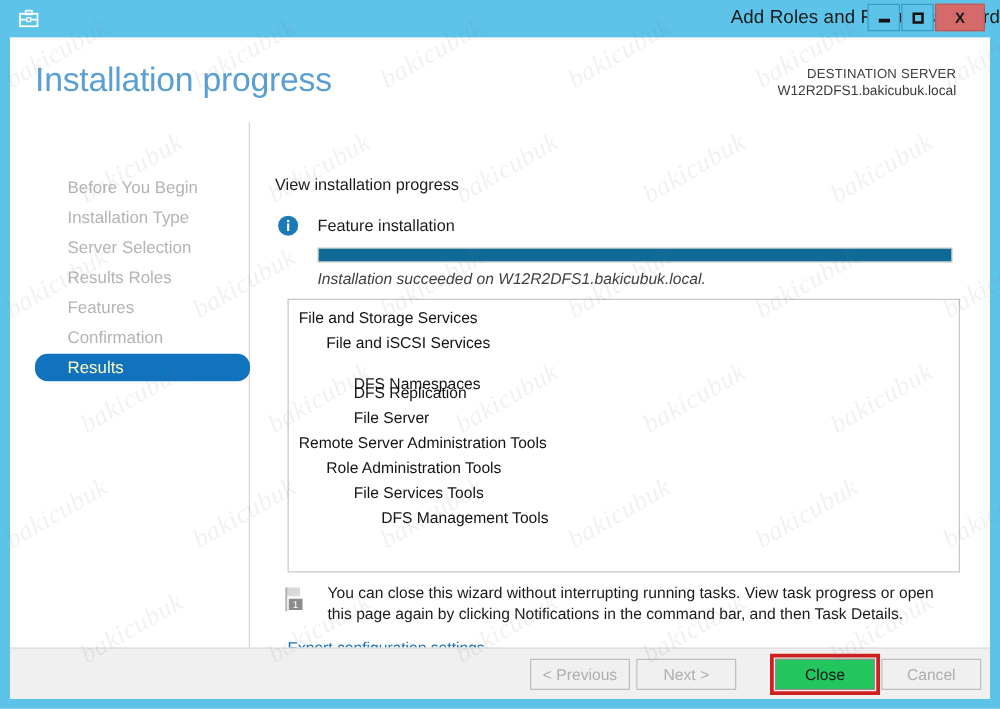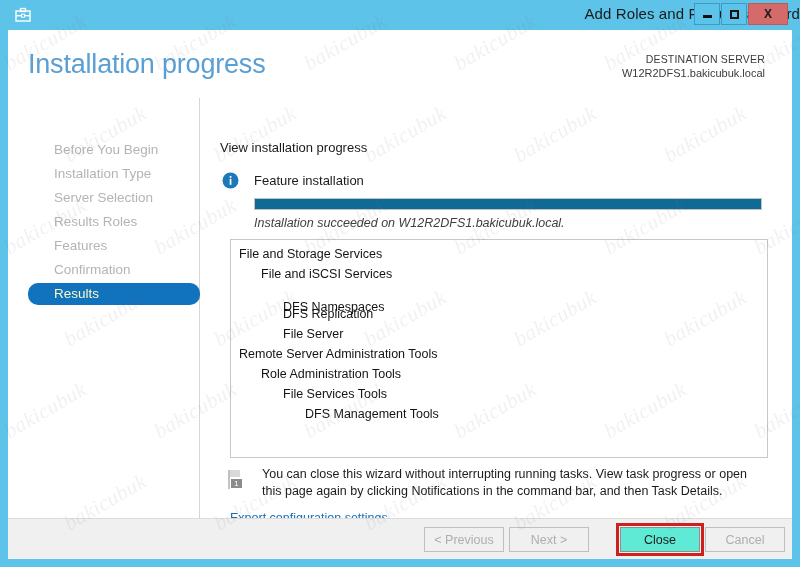--- a/index.html
+++ b/index.html
@@ -265,21 +265,21 @@
     display: flex;
     align-items: center;
     justify-content: center;
     cursor: default;
     font-family: "Liberation Sans", sans-serif;
   }
   #btn-previous { left: 416px; }
   #btn-next { left: 501px; }
   #btn-close {
     left: 612px;
-    background: #5eead4;
+    background: #22c55e;
     border-color: #8f8f8f;
     color: #1b1b1b;
   }
   #btn-cancel { left: 697px; }
   #close-highlight {
     position: absolute;
     left: 608px; top: 4px;
     width: 88px; height: 33px;
     border: 3px solid #d01f1f;
     box-sizing: border-box;

